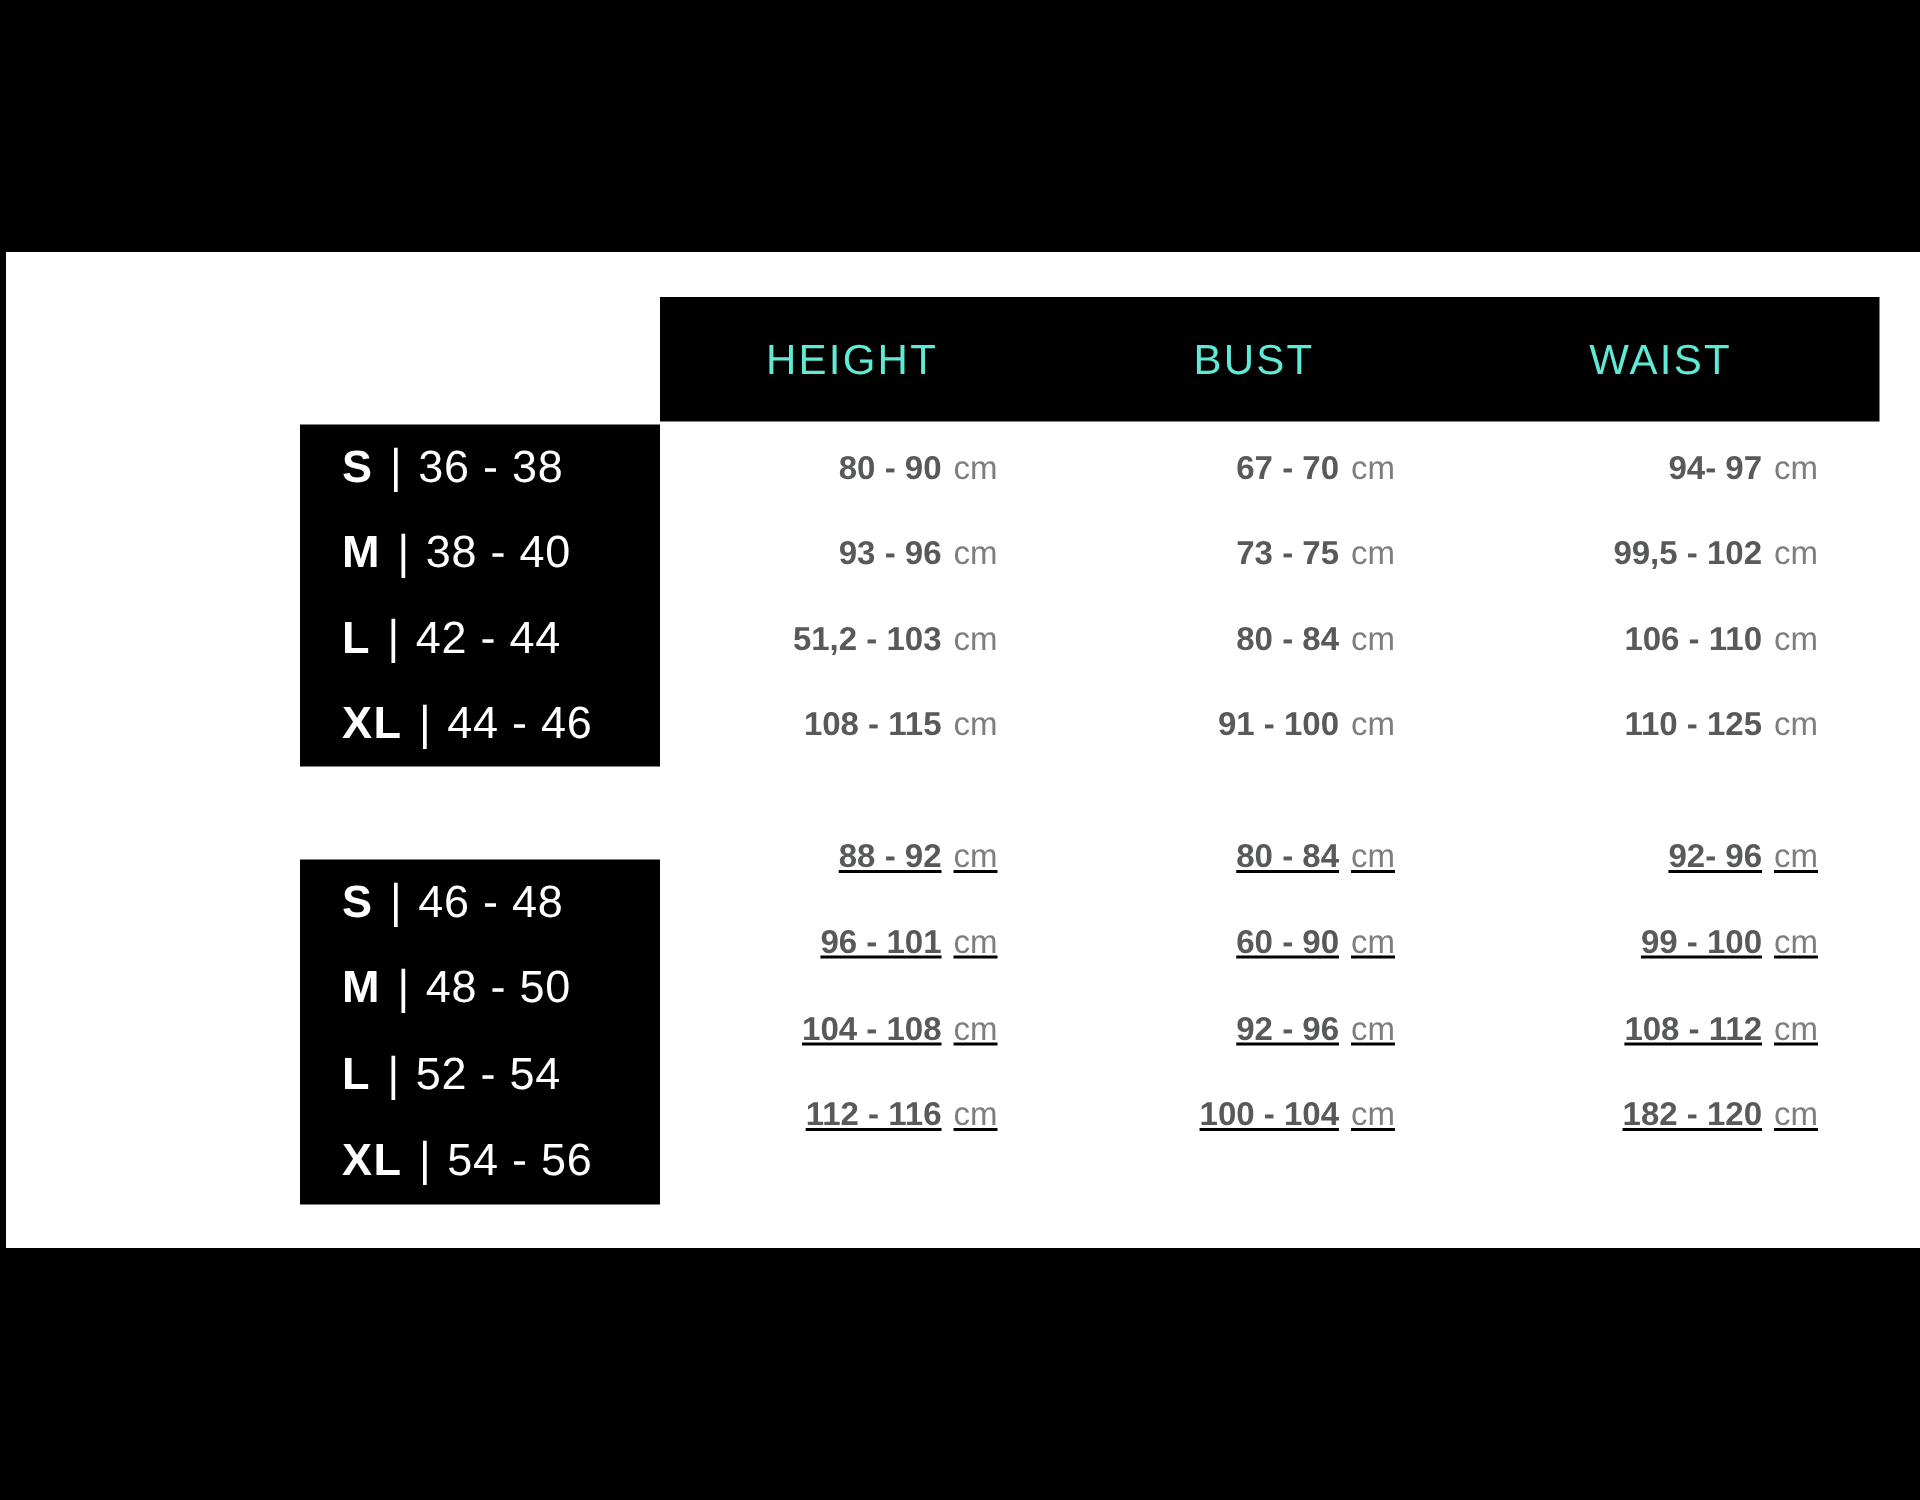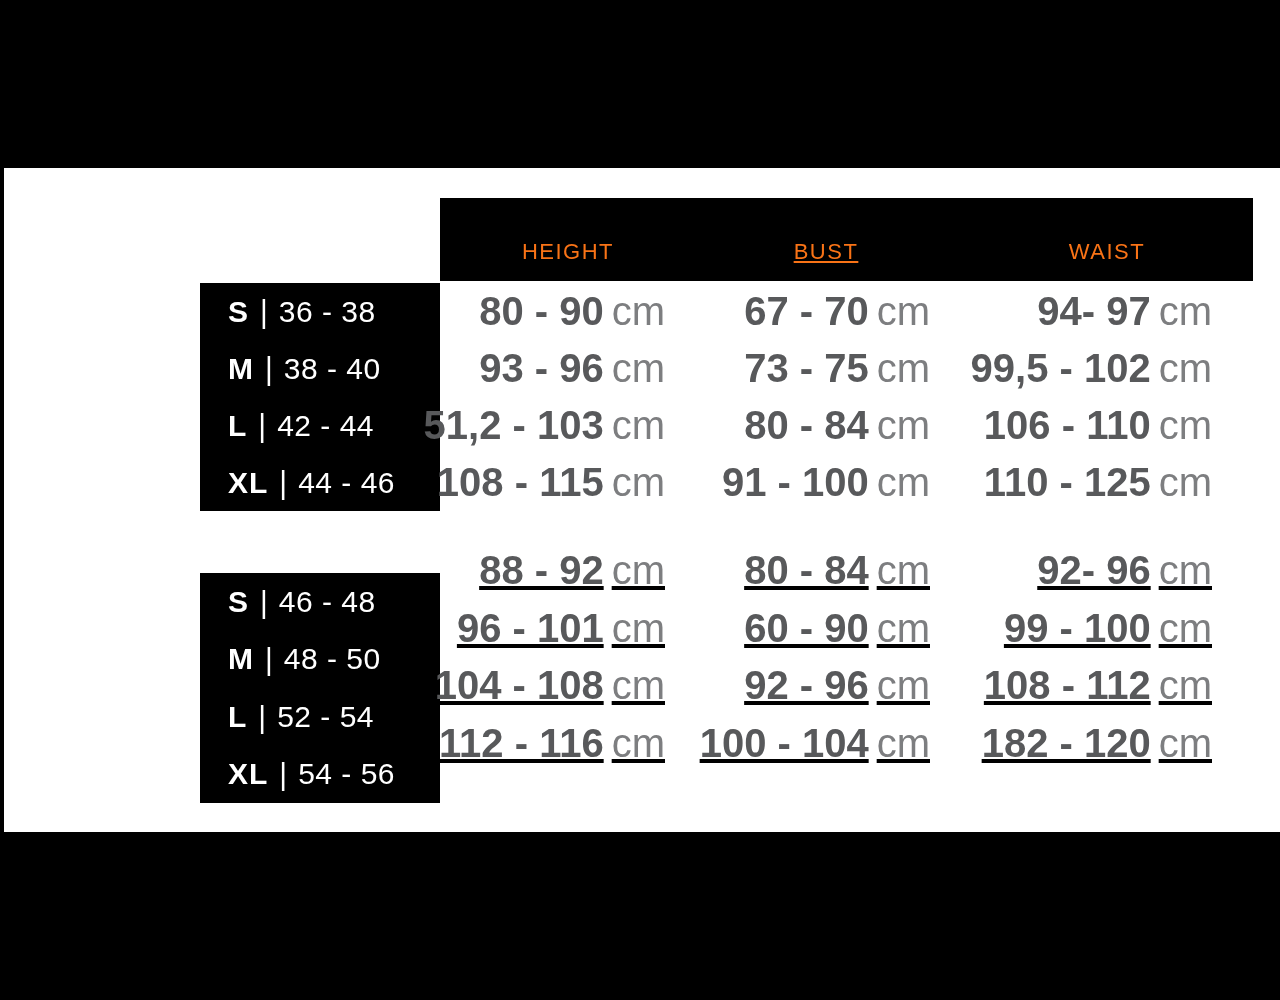--- a/index.html
+++ b/index.html
@@ -17,25 +17,25 @@
   }
   
   .header-bar {
     position:absolute; left:440px; top:198px;
     width:813px; height:83px;
     background:#000;
   }
   .header-label {
     position:absolute; top:50%;
     transform:translate(-50%,-50%);
-    color:#f97316; font-size:22px; font-weight:400;
-    letter-spacing:1.5px; white-space:nowrap;margin-top:12px;
+    color:#5eead4; font-size:28px; font-weight:400;
+    letter-spacing:1.5px; white-space:nowrap;
   }
   .hl-height { left:128px; }
-  .hl-bust   { left:386px;text-decoration:underline; }
+  .hl-bust   { left:396px; }
   .hl-waist  { left:667px;text-align:right; }
 
   
   .size-box {
     position:absolute; left:200px; width:240px;
     background:#000;
     display:flex; flex-direction:column;
     color:#fff;
   }
   .size-box.woman { top:283px; height:228px; }
@@ -53,21 +53,21 @@
   .values {
     position:absolute; left:440px; width:782px;
     display:grid;
     grid-template-columns:235px 265px 282px;
   }
   .values.woman { top:283px; height:228px; grid-template-rows:repeat(4,57px); }
   .values.man   { top:542px; height:230px; grid-template-rows:repeat(4,57.5px);text-decoration:underline; }
   .val-cell {
     display:flex; align-items:center; justify-content:flex-end;
     padding-right:10px;
-    font-size:40px; font-weight:700; color:#58595b;
+    font-size:22px; font-weight:700; color:#58595b;
     white-space:nowrap;
   }
   .unit {
     font-weight:400; color:#7d7e80; margin-left:8px;text-align:center;
   }
 
   
   .section-label {
     position:absolute; left:0; width:185px;
     text-align:right;

